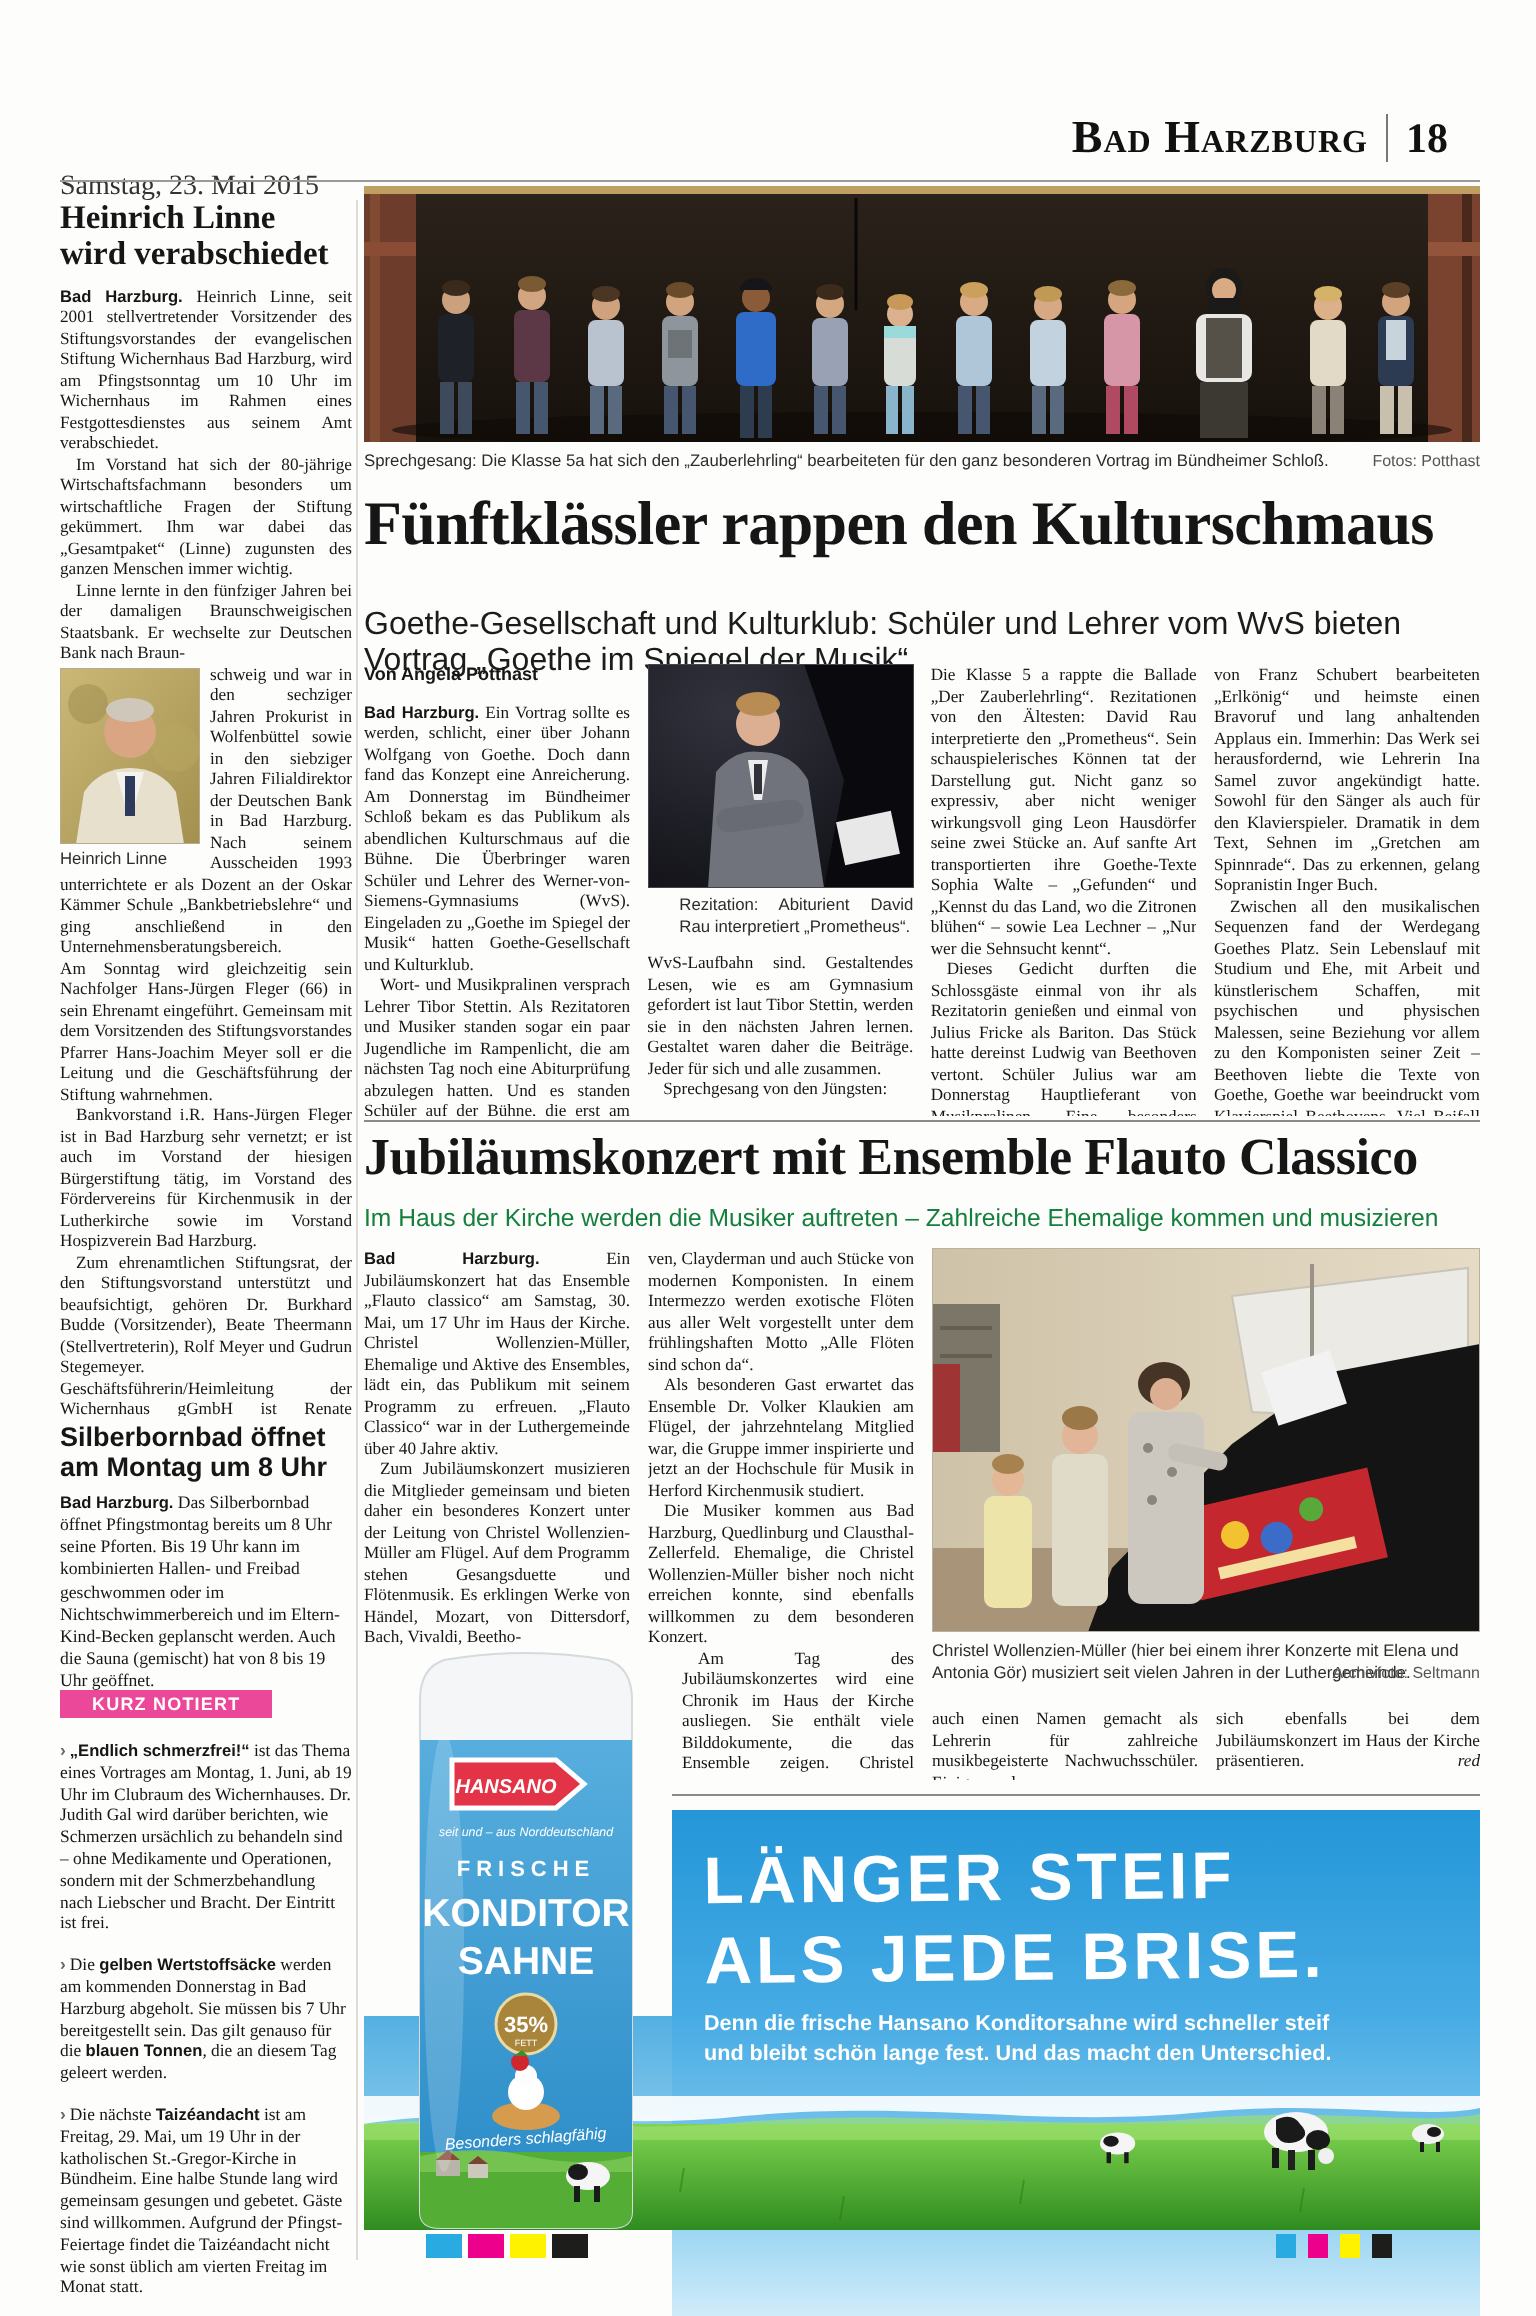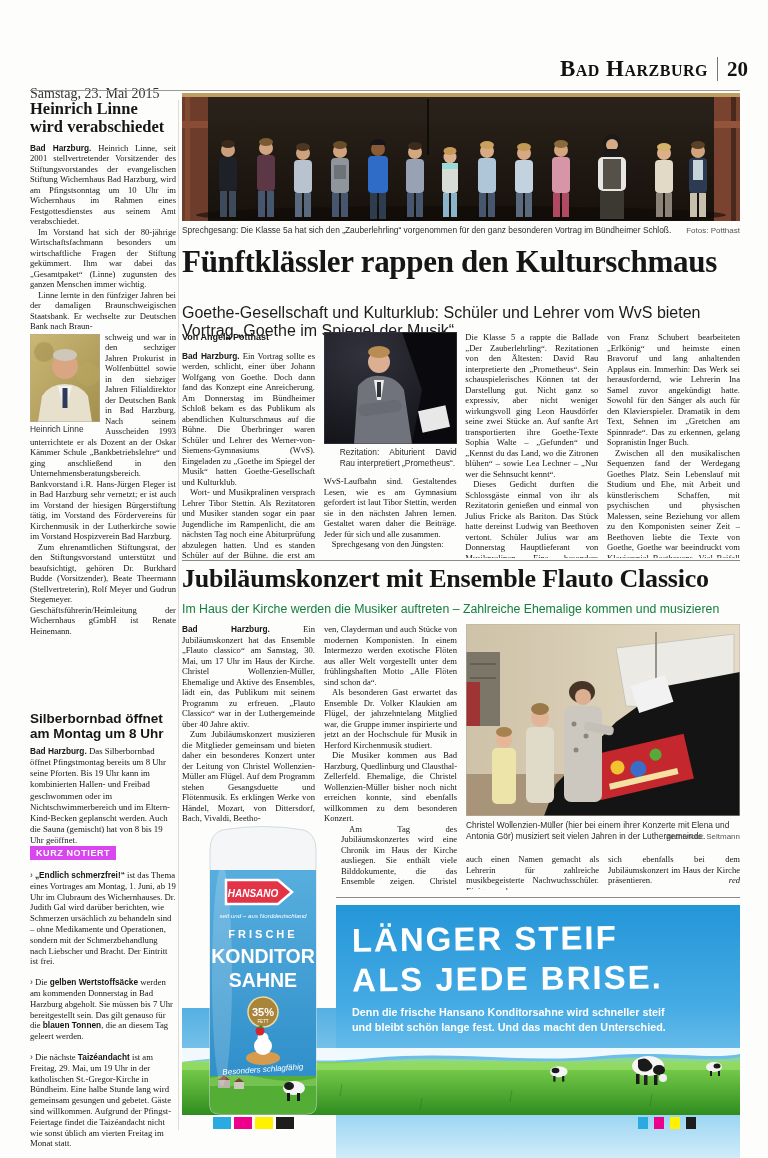--- a/index.html
+++ b/index.html
@@ -2,21 +2,21 @@
 <html lang="de"><head>
 <meta charset="utf-8">
 <style>
   html,body{margin:0;padding:0;background:#e8e8e6;}
   .page{position:relative;width:768px;height:1158px;background:#fdfdfc;margin:0 auto;overflow:hidden;
         font-family:"Liberation Serif",serif;color:#161616;}
   .abs{position:absolute;}
 
   
   .hdr-date{left:30px;top:86px;font-size:14px;color:#333;}
-  .hdr-right{right:20px;top:56px;display:flex;align-items:center;}
+  .hdr-right{right:44px;top:56px;display:flex;align-items:center;}
   .hdr-section{font-variant:small-caps;font-size:23px;font-weight:bold;letter-spacing:.5px;color:#111;}
   .hdr-sep{width:1px;height:24px;background:#777;margin:0 9px;}
   .hdr-page{font-size:21px;font-weight:bold;color:#111;}
   .hdr-rule{left:30px;top:90px;width:710px;border-top:1px solid #9a9a9a;}
   .vdiv{left:178px;top:100px;height:1030px;border-left:1px solid #dedcd6;}
 
   
   .j{text-align:justify;hyphens:auto;-webkit-hyphens:auto;}
   .body-s{font-size:8.6px;line-height:10.5px;}
   .dl{font-family:"Liberation Sans",sans-serif;font-weight:bold;font-size:8.3px;}
@@ -30,22 +30,22 @@
 
   
   .linne{left:30px;top:100px;width:146px;height:608px;}
   .linne h2{margin:0 0 6px 0;font-size:16.5px;line-height:1.12;font-weight:bold;}
   .linne-fig{float:left;width:70px;margin:2px 5px 2px 0;}
   .linne-fig .cap{margin-top:2px;}
   .silber{left:30px;top:712px;width:146px;}
   .silber h3{margin:0 0 4px 0;font-family:"Liberation Sans",sans-serif;font-size:13.5px;line-height:1.1;font-weight:bold;}
   .silber .body-s{font-size:8.8px;line-height:11.2px;}
   .kurz{left:30px;top:842px;width:146px;}
-  .kurz-badge{display:inline-block;background:#d946ef;color:#fff;font-family:"Liberation Sans",sans-serif;
-              font-size:9px;font-weight:bold;letter-spacing:.6px;padding:2px 6px;text-transform:uppercase;text-align:center;}
+  .kurz-badge{display:inline-block;background:#ec4899;color:#fff;font-family:"Liberation Sans",sans-serif;
+              font-size:9px;font-weight:bold;letter-spacing:.6px;padding:2px 16px;text-transform:uppercase;text-align:center;}
   .brief{margin-top:10px;font-size:8.7px;line-height:10.8px;}
   .brief .mark{color:#666;font-family:"Liberation Sans",sans-serif;font-weight:bold;margin-right:2px;}
   .brief .bld{font-family:"Liberation Sans",sans-serif;font-weight:bold;font-size:8.3px;}
 
   
   .main-photo{left:182px;top:93px;width:558px;height:128px;}
   .cap1{left:182px;top:225px;width:558px;}
   .cap1 .credit{position:absolute;right:0;top:0;}
   .h1{left:182px;top:246px;width:558px;font-size:31px;font-weight:bold;letter-spacing:-.3px;line-height:1;}
   .sub1{left:182px;top:304px;width:558px;font-family:"Liberation Sans",sans-serif;font-size:16px;color:#1c1c1c;}
@@ -89,21 +89,21 @@
 </style>
 </head>
 <body>
 
 <div class="page">
 
   <div class="abs hdr-date">Samstag, 23. Mai 2015</div>
   <div class="abs hdr-right">
     <span class="hdr-section">Bad Harzburg</span>
     <span class="hdr-sep"></span>
-    <span class="hdr-page">20</span>
+    <span class="hdr-page">18</span>
   </div>
   <div class="abs hdr-rule"></div>
   <div class="abs vdiv"></div>
 
   <div class="abs linne clip">
     <h2><span>Heinrich Linne</span><br><span>wird verabschiedet</span></h2>
     <div class="body-s j">
       <p><span class="dl">Bad Harzburg.</span> <span>Heinrich Linne, seit 2001 stellvertretender Vorsitzender des Stiftungsvorstandes der evangelischen Stiftung Wichernhaus Bad Harzburg, wird am Pfingstsonntag um 10 Uhr im Wichernhaus im Rahmen eines Festgottesdienstes aus seinem Amt verabschiedet.</span></p>
       <p>Im Vorstand hat sich der 80-jährige Wirtschaftsfachmann besonders um wirtschaftliche Fragen der Stiftung gekümmert. Ihm war dabei das „Gesamtpaket“ (Linne) zugunsten des ganzen Menschen immer wichtig.</p>
       <p>Linne lernte in den fünfziger Jahren bei der damaligen Braunschweigischen Staatsbank. Er wechselte zur Deutschen Bank nach Braun-</p>
@@ -123,20 +123,21 @@
             <polygon points="28,52 42,52 37,70 33,70" fill="#f4f2ec"></polygon>
             <rect x="32.5" y="54" width="5" height="20" fill="#2e3a5c"></rect>
             <circle cx="35" cy="32" r="13" fill="#d9a583"></circle>
             <ellipse cx="35" cy="21" rx="12" ry="6" fill="#cfc8ba"></ellipse>
             <rect width="70" height="88" fill="none" stroke="#b5ab8e"></rect>
           </svg>
           <div class="cap">Heinrich Linne</div>
         </div>
         <p style="text-indent:0">schweig und war in den sechziger Jahren Prokurist in Wolfenbüttel sowie in den siebziger Jahren Filialdirektor der Deutschen Bank in Bad Harzburg. Nach seinem Ausscheiden 1993 unterrichtete er als Dozent an der Oskar Kämmer Schule „Bankbetriebslehre“ und ging anschließend in den Unternehmensberatungsbereich.</p>
       </div>
+      <p>Am Sonntag wird gleichzeitig sein Nachfolger Hans-Jürgen Fleger (66) in sein Ehrenamt eingeführt. Gemeinsam mit dem Vorsitzenden des Stiftungsvorstandes Pfarrer Hans-Joachim Meyer soll er die Leitung und die Geschäftsführung der Stiftung wahrnehmen.</p>
       <p>Bankvorstand i.R. Hans-Jürgen Fleger ist in Bad Harzburg sehr vernetzt; er ist auch im Vorstand der hiesigen Bürgerstiftung tätig, im Vorstand des Fördervereins für Kirchenmusik in der Lutherkirche sowie im Vorstand Hospizverein Bad Harzburg.</p>
       <p>Zum ehrenamtlichen Stiftungsrat, der den Stiftungsvorstand unterstützt und beaufsichtigt, gehören Dr. Burkhard Budde (Vorsitzender), Beate Theermann (Stellvertreterin), Rolf Meyer und Gudrun Stegemeyer. Geschäftsführerin/Heimleitung der Wichernhaus gGmbH ist Renate Heinemann.</p>
     </div>
   </div>
 
   <div class="abs silber">
     <h3><span>Silberbornbad öffnet</span><br><span>am Montag um 8 Uhr</span></h3>
     <div class="body-s">
       <p><span class="dl">Bad Harzburg.</span> <span>Das Silberbornbad öffnet Pfingstmontag bereits um 8 Uhr seine Pforten. Bis 19 Uhr kann im kombinierten Hallen- und Freibad geschwommen oder im Nichtschwimmerbereich und im Eltern-Kind-Becken geplanscht werden. Auch die Sauna (gemischt) hat von 8 bis 19 Uhr geöffnet.</span></p>
     </div>
@@ -264,21 +265,21 @@
         <circle cx="516" cy="58" r="7" fill="#d2a47e"></circle>
         <ellipse cx="516" cy="52" rx="7" ry="4" fill="#5a4026"></ellipse>
         <rect x="507" y="65" width="18" height="35" rx="4" fill="#2c3a52"></rect>
         <rect x="511" y="67" width="10" height="20" fill="#c8d4dc"></rect>
         <rect x="508" y="100" width="7" height="24" fill="#c8c0ac"></rect>
         <rect x="517" y="100" width="7" height="24" fill="#c8c0ac"></rect>
       </g>
   </svg>
 
   <div class="abs cap1 cap">
-    <span>Sprechgesang: Die Klasse 5a hat sich den „Zauberlehrling“ vorgenommen für den ganz besonderen Vortrag im Bündheimer Schloß.</span>
+    <span>Sprechgesang: Die Klasse 5a hat sich den „Zauberlehrling“ bearbeiteten für den ganz besonderen Vortrag im Bündheimer Schloß.</span>
     <span class="credit">Fotos: Potthast</span>
   </div>
 
   <div class="abs h1">Fünftklässler rappen den Kulturschmaus</div>
   <div class="abs sub1">Goethe-Gesellschaft und Kulturklub: Schüler und Lehrer vom WvS bieten Vortrag „Goethe im Spiegel der Musik“</div>
 
   <div class="abs cols1">
     <div class="col body-s j">
       <div class="byline">Von Angela Potthast</div>
       <p><span class="dl">Bad Harzburg.</span> <span>Ein Vortrag sollte es werden, schlicht, einer über Johann Wolfgang von Goethe. Doch dann fand das Konzept eine Anreicherung. Am Donnerstag im Bündheimer Schloß bekam es das Publikum als abendlichen Kulturschmaus auf die Bühne. Die Überbringer waren Schüler und Lehrer des Werner-von-Siemens-Gymnasiums (WvS). Eingeladen zu „Goethe im Spiegel der Musik“ hatten Goethe-Gesellschaft und Kulturklub.</span></p>

